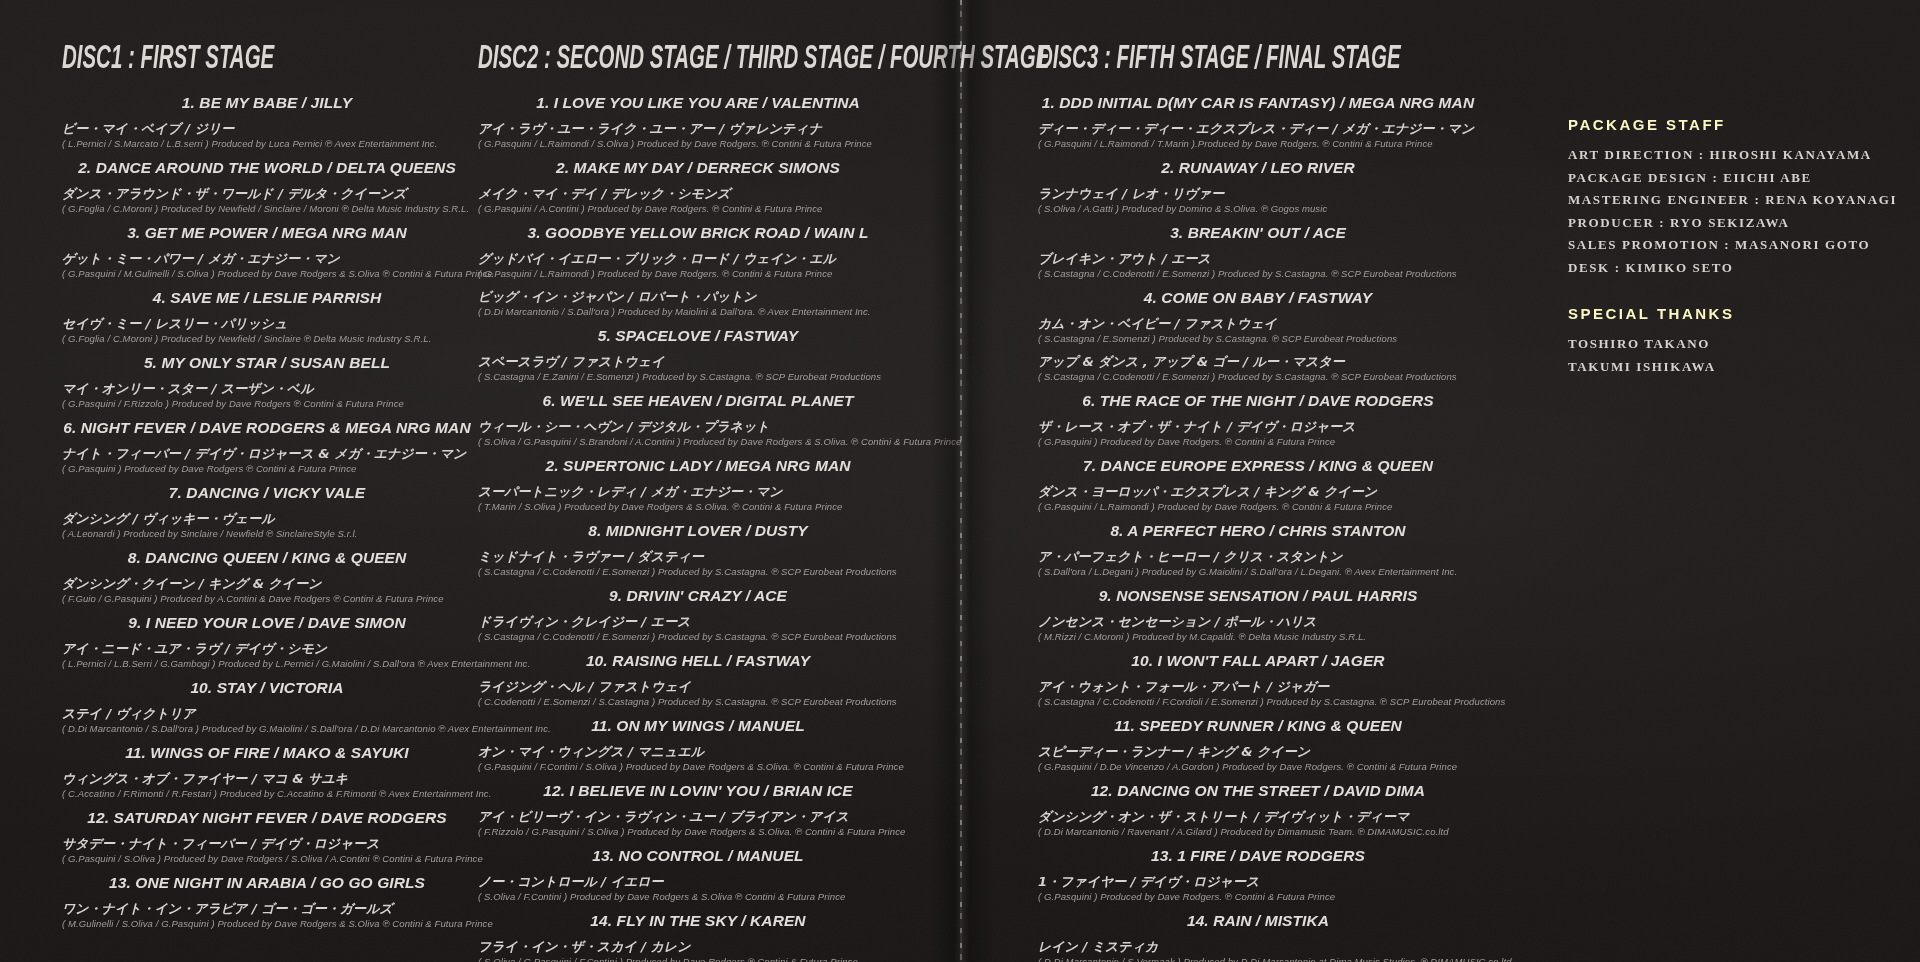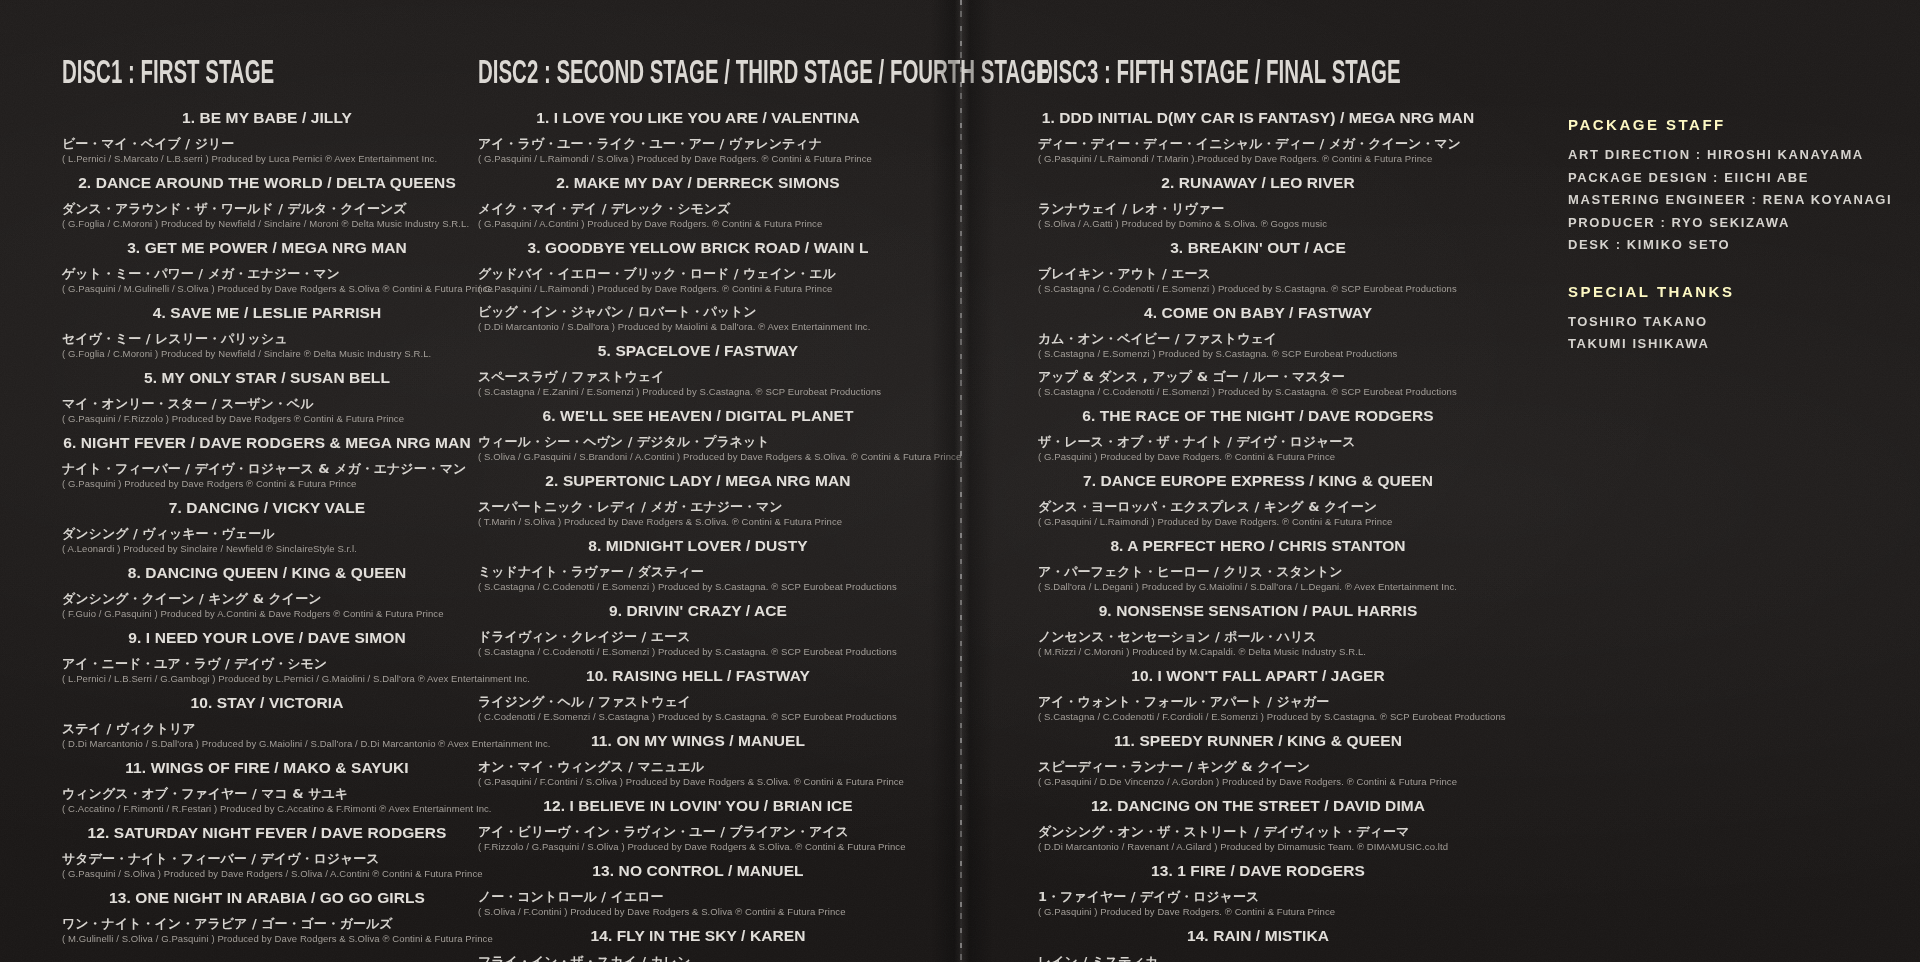--- a/index.html
+++ b/index.html
@@ -24,21 +24,21 @@
   .fold-line{
     position:absolute;left:960px;top:0;width:2px;height:962px;opacity:.75;
     background:repeating-linear-gradient(180deg,
       rgba(255,255,255,0.55) 0 5px, rgba(255,255,255,0.08) 5px 11px,
       rgba(255,255,255,0.38) 11px 17px, rgba(255,255,255,0.04) 17px 26px,
       rgba(255,255,255,0.45) 26px 31px, rgba(255,255,255,0.10) 31px 41px);
     pointer-events:none;
   }
   .grain{position:absolute;inset:0;width:100%;height:100%;pointer-events:none;opacity:.55;}
 
-  .disc-col{position:absolute;top:55px;}
+  .disc-col{position:absolute;top:40px;font-style:italic;}
   #disc-col-0{left:62px;width:410px;}
   #disc-col-1{left:478px;width:440px;}
   #disc-col-2{left:1038px;width:440px;}
 
   .disc-header{
     margin:0 0 21px 0;
     font-size:33px;font-weight:700;line-height:1;
     letter-spacing:0px;white-space:nowrap;
     transform:scaleX(0.62);transform-origin:0 0;
     color:#dcd9d4;
@@ -56,21 +56,21 @@
   .track-credit{
     margin-top:2px;font-size:9.5px;font-weight:400;line-height:11px;
     color:#a39e98;white-space:nowrap;letter-spacing:.1px;
   }
 
   .staff-col{position:absolute;left:1568px;top:114px;width:330px;}
   .staff-heading{
     margin:0;font-size:15px;font-weight:700;letter-spacing:2.5px;
     color:#fef9c3;line-height:22px;
   }
-  .staff-list{margin:8px 12px 0 0;}
+  .staff-list{margin:8px 12px 0 0;font-family:Liberation Serif, serif;}
   .staff-line{
     font-size:13px;font-weight:700;letter-spacing:1.6px;
     color:#d6d3ce;line-height:22.5px;white-space:nowrap;
   }
   .staff-gap{height:24px;}
 </style>
 </head>
 <body>
 
 <div class="page">
@@ -244,21 +244,21 @@
     <div class="track-credit">( S.Oliva / G.Pasquini / F.Contini ) Produced by Dave Rodgers  ℗ Contini &amp; Futura Prince</div>
   </div>
 </div>
   </section>
 
   <section class="disc-col" id="disc-col-2">
     <h2 class="disc-header">DISC3 : FIFTH STAGE / FINAL STAGE</h2>
     <div class="tracks">
   <div class="track">
     <div class="track-title">1. DDD INITIAL D(MY CAR IS FANTASY) / MEGA NRG MAN</div>
-    <div class="track-kana">ディー・ディー・ディー・イニシャル・ディー / メガ・クイーン・マン</div>
+    <div class="track-kana">ディー・ディー・ディー・エクスプレス・ディー / メガ・エナジー・マン</div>
     <div class="track-credit">( G.Pasquini / L.Raimondi / T.Marin ).Produced by Dave Rodgers.  ℗ Contini &amp; Futura Prince</div>
   </div>
 
   <div class="track">
     <div class="track-title">2. RUNAWAY / LEO RIVER</div>
     <div class="track-kana">ランナウェイ / レオ・リヴァー</div>
     <div class="track-credit">( S.Oliva / A.Gatti ) Produced by Domino &amp; S.Oliva.  ℗ Gogos music</div>
   </div>
 
   <div class="track">
@@ -334,20 +334,21 @@
 </div>
   </section>
 
   <aside class="staff-col">
     <h3 class="staff-heading">PACKAGE STAFF</h3>
     <div class="staff-list" id="package-staff-list">
         <div class="staff-line">ART DIRECTION : HIROSHI KANAYAMA</div>
         <div class="staff-line">PACKAGE DESIGN : EIICHI ABE</div>
         <div class="staff-line">MASTERING ENGINEER : RENA KOYANAGI</div>
         <div class="staff-line">PRODUCER : RYO SEKIZAWA</div>
+        <div class="staff-line">SALES PROMOTION : MASANORI GOTO</div>
         <div class="staff-line">DESK : KIMIKO SETO</div>
       </div>
     <div class="staff-gap"></div>
     <h3 class="staff-heading">SPECIAL THANKS</h3>
     <div class="staff-list" id="special-thanks-list">
         <div class="staff-line">TOSHIRO TAKANO</div>
         <div class="staff-line">TAKUMI ISHIKAWA</div>
       </div>
   </aside>
 

